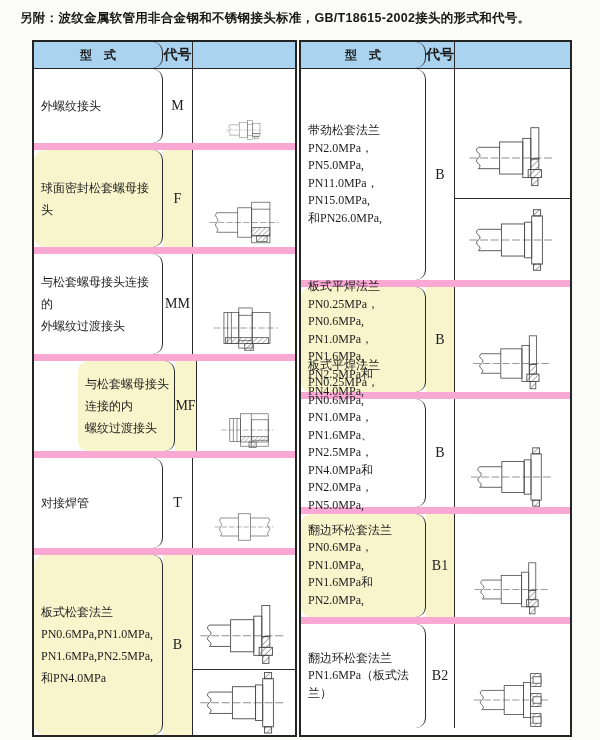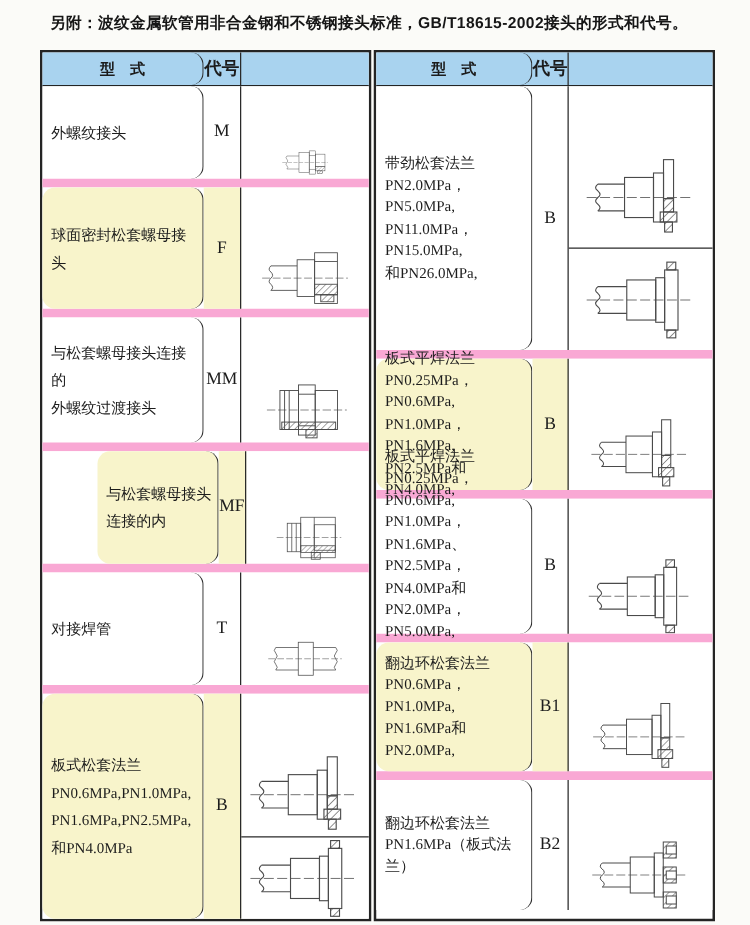--- a/index.html
+++ b/index.html
@@ -5,21 +5,21 @@
   html,body{margin:0;padding:0;}
   body{
     width:600px;height:740px;
     background:#fbfbf8;
     font-family:"Liberation Serif","DejaVu Serif",serif;
     color:#1c1c1c;
     position:relative;
     overflow:hidden;
   }
   .doc-title{
-    position:absolute;left:40px;top:10px;width:560px;
+    position:absolute;left:20px;top:10px;width:560px;
     font-family:"Liberation Sans","DejaVu Sans",sans-serif;
     font-weight:700;font-size:12.5px;letter-spacing:0.3px;
     color:#161616;
   }
   .tables-wrap{
     position:absolute;left:32px;top:40px;
     display:flex;gap:2px;
   }
   .ttable{
     border:2px solid #242424;
@@ -246,20 +246,21 @@
               <svg class="diag" viewBox="0 0 110 70">
                 <use href="#sym-mm"></use>
               </svg>
             </div>
           </div>
         </div>
         <div class="trow hl" style="height: 90px; padding-left: 44px;">
           <div class="cell type-cell">
             <div class="type-lines">
               <div class="tline">与松套螺母接头连接的内</div>
+              <div class="tline">螺纹过渡接头</div>
             </div>
           </div>
           <div class="cell code-cell">MF</div>
           <div class="cell diag-cell">
             <div class="dsub">
               <svg class="diag" viewBox="0 0 110 70">
                 <use href="#sym-mf"></use>
               </svg>
             </div>
           </div>

